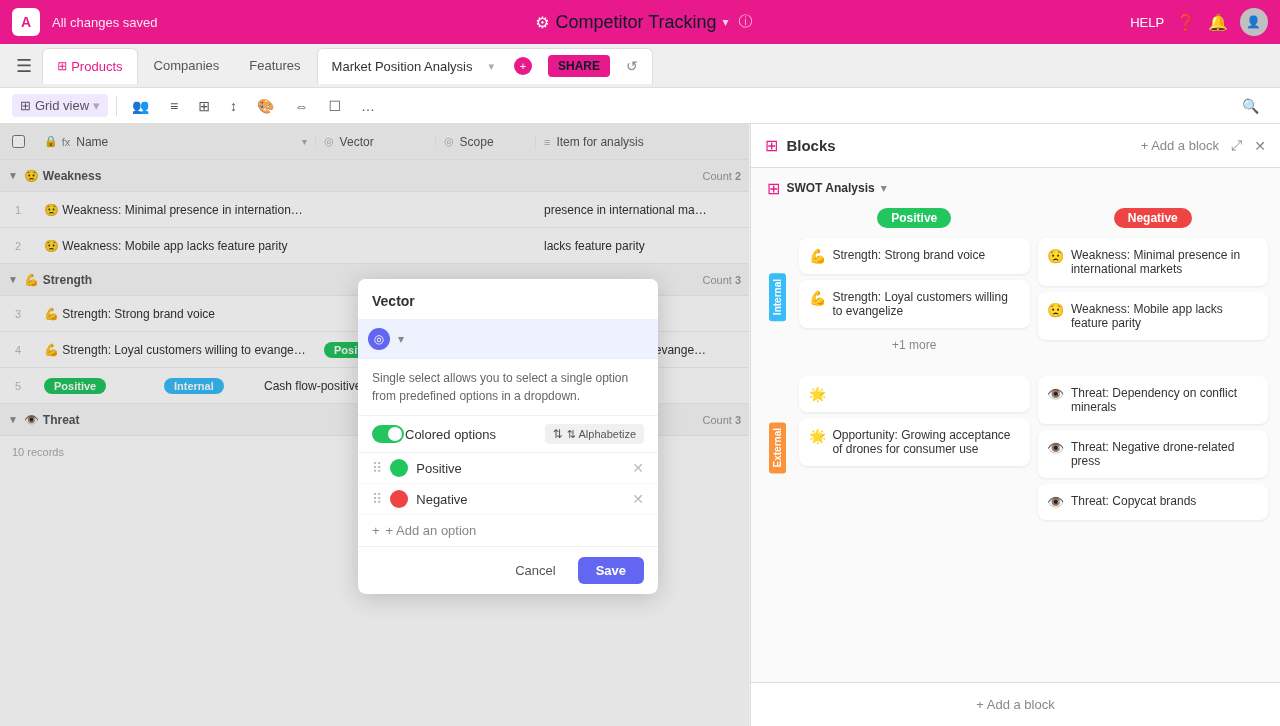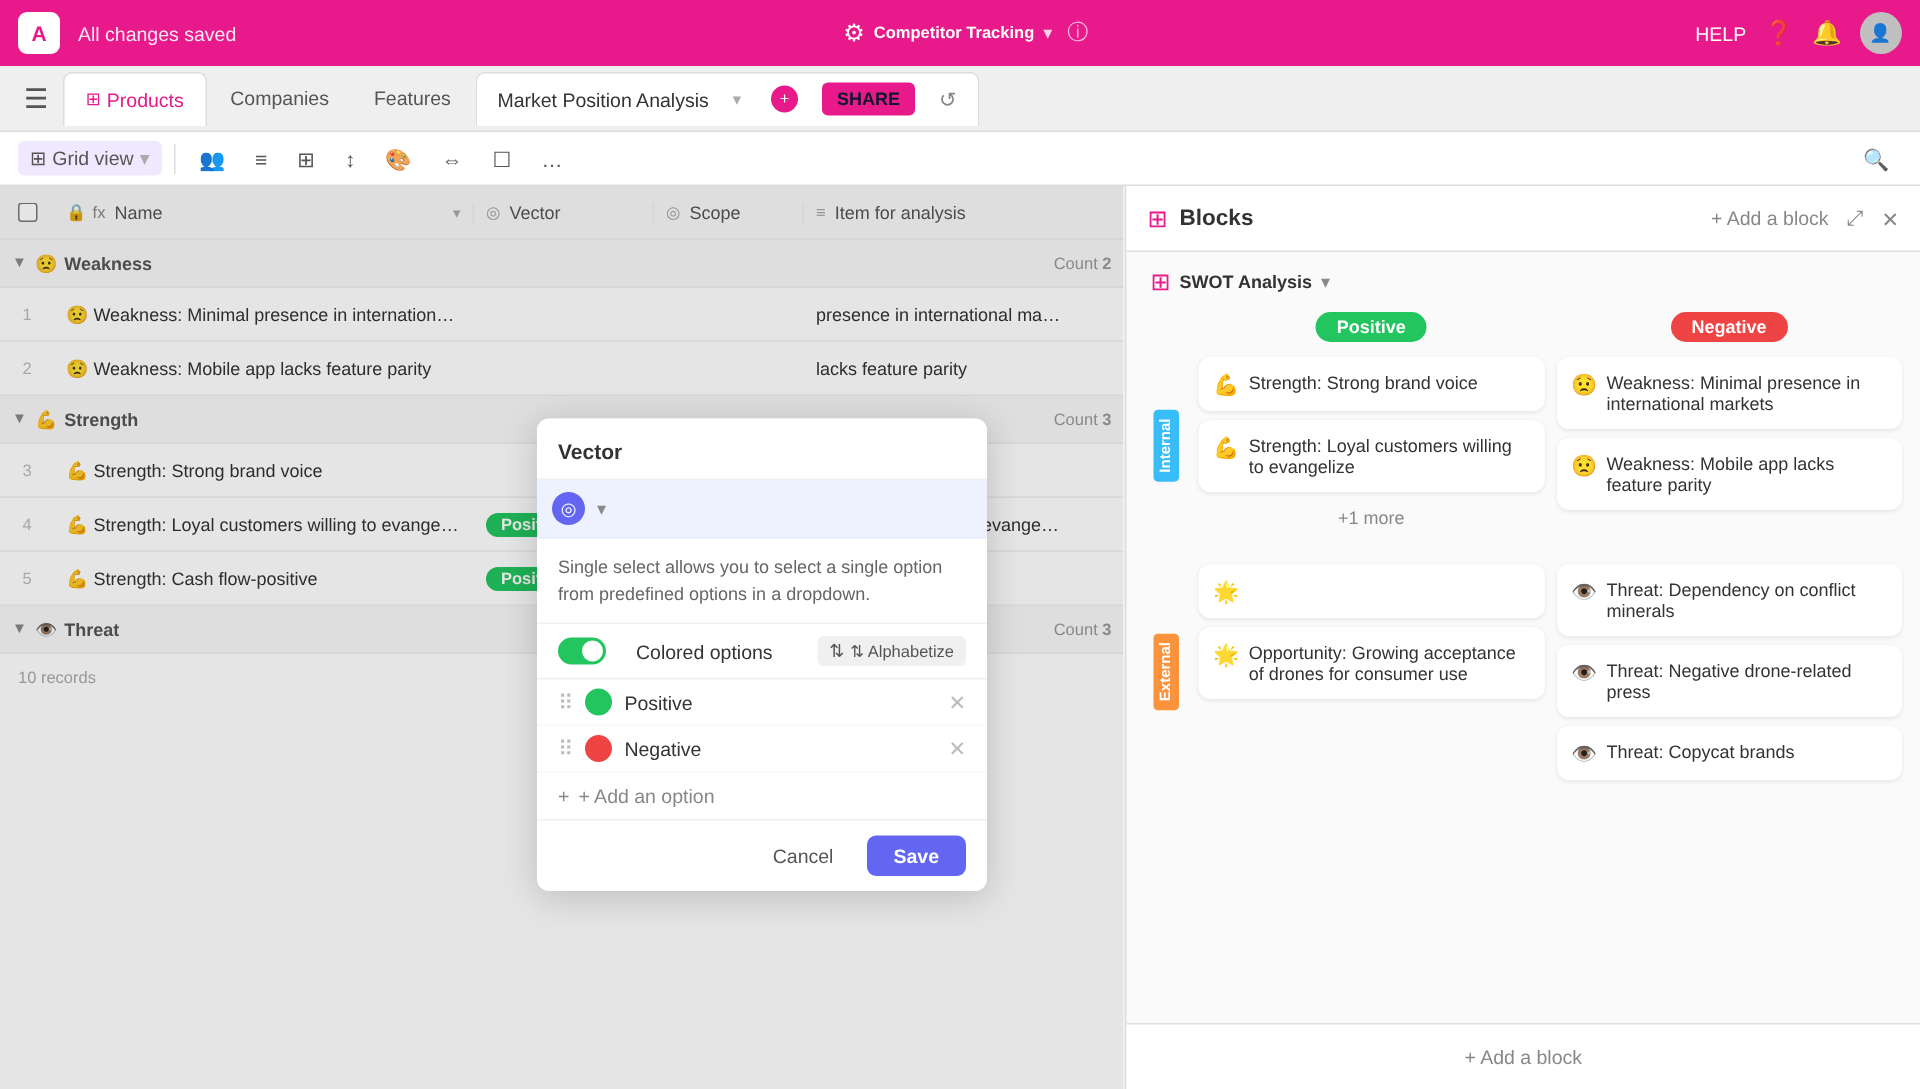--- a/index.html
+++ b/index.html
@@ -25,21 +25,21 @@
     .top-bar-saved {
       color: white; font-size: 13px; opacity: 0.9;
       margin-left: 4px;
     }
     .top-bar-center {
       flex: 1;
       display: flex; align-items: center; justify-content: center;
       gap: 6px;
     }
     .top-bar-title {
-      color: #ffffff; font-size: 11px; font-weight: 700;
+      color: #0f172a; font-size: 18px; font-weight: 400;
     }
     .top-bar-right {
       display: flex; align-items: center; gap: 12px;
     }
     .top-bar-help { color: white; font-size: 13px; font-weight: 500; }
     .top-bar-icon { color: white; font-size: 16px; cursor: pointer; }
     .top-bar-avatar {
       width: 28px; height: 28px; border-radius: 50%;
       background: #c0c0c0;
       overflow: hidden;
@@ -324,21 +324,21 @@
       font-size: 12px;
       color: #666;
       border-bottom: 1px solid #f0f0f0;
       line-height: 1.5;
     }
 
     .popup-options-row {
       padding: 8px 14px;
       display: flex;
       align-items: center;
-      gap: 20px;
+      gap: 1px;
       border-bottom: 1px solid #f0f0f0;
     }
     .popup-toggle {
       width: 32px; height: 18px;
       background: #22c55e;
       border-radius: 9px;
       display: flex; align-items: center;
       padding: 2px;
       cursor: pointer;
       flex-shrink: 0;
@@ -610,24 +610,20 @@
           <span class="badge badge-positive">Positive</span>
         </div>
         <div class="row-scope">
           <span class="badge badge-internal">Internal</span>
         </div>
         <div class="row-item">Loyal customers will evangelize</div>
       </div>
 
       <div class="table-row">
         <div class="row-num">5</div>
-        <div class="row-name">
-          <span>💪</span>
-          Strength: Cash flow-positive
-        </div>
         <div class="row-vector">
           <span class="badge badge-positive">Positive</span>
         </div>
         <div class="row-scope">
           <span class="badge badge-internal">Internal</span>
         </div>
         <div class="row-item">Cash flow-positive</div>
       </div>
 
       <div class="group-header">

